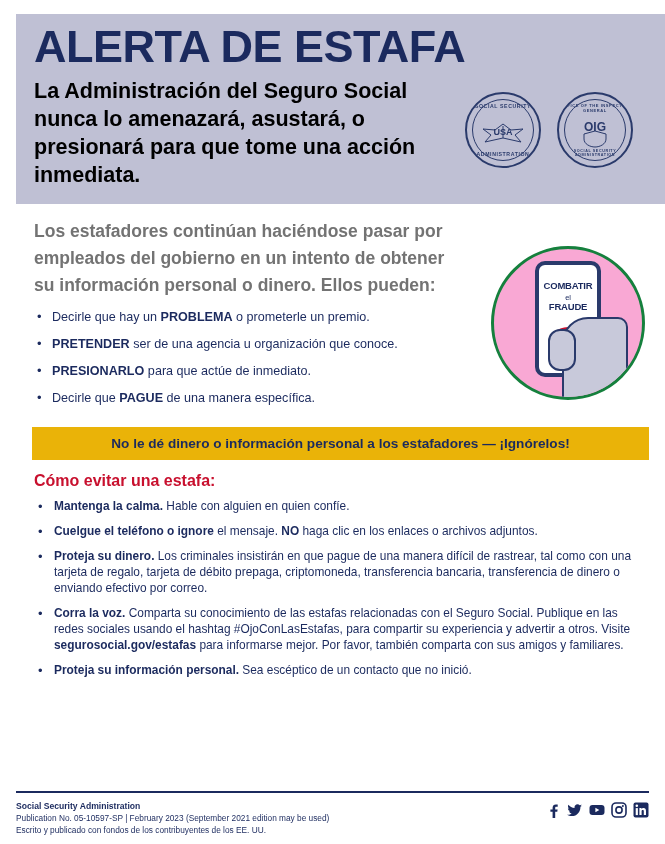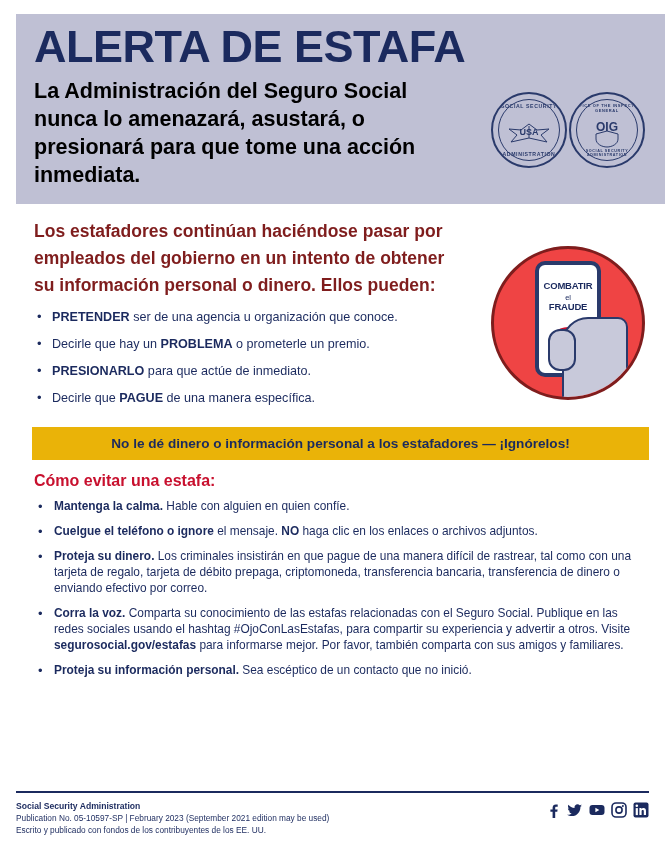--- a/index.html
+++ b/index.html
@@ -41,24 +41,24 @@
   .header-sub {
     font-size: 21.5px;
     line-height: 1.30;
     font-weight: bold;
     color: #000000;
     max-width: 400px;
     margin: 0;
   }
   .seals {
     position: absolute;
-    right: 20px;
+    right: 32px;
     top: 78px;
     display: flex;
-    gap: 2px;
+    gap: 16px;
   }
   .seal {
     width: 76px;
     height: 76px;
     border-radius: 50%;
     background: #bfc0d4;
     border: 2px solid #2a3a6b;
     position: relative;
     box-sizing: border-box;
     display: flex;
@@ -100,21 +100,21 @@
     width: 52px;
     height: 26px;
   }
 
   
   .scam-block {
     position: relative;
     padding: 14px 18px 4px 18px;
   }
   .scam-head {
-    color: #7f1d1d;
+    color: #737373;
     font-size: 17.5px;
     font-weight: bold;
     line-height: 1.55;
     max-width: 420px;
     margin: 0 0 10px 0;
   }
   ul.bullets {
     list-style: none;
     margin: 0;
     padding: 0;
@@ -139,22 +139,22 @@
   .b { font-weight: bold; }
 
   
   .fraud-circle {
     position: absolute;
     right: 20px;
     top: 42px;
     width: 148px;
     height: 148px;
     border-radius: 50%;
-    background: #ef4444;
-    border: 3px solid #7f1d1d;
+    background: #f9a8d4;
+    border: 3px solid #15803d;
     overflow: hidden;
   }
   .phone {
     position: absolute;
     left: 50%;
     top: 12px;
     transform: translateX(-50%);
     width: 66px;
     height: 116px;
     border: 4px solid #2a3a6b;
@@ -310,24 +310,24 @@
         <div class="seal-bottom" style="font-size:3.7px;">SOCIAL SECURITY ADMINISTRATION</div>
       </div>
     </div>
   </div>
 
   <div class="scam-block">
     <p class="scam-head">Los estafadores continúan haciéndose pasar por empleados del gobierno en un intento de obtener su información personal o dinero. Ellos pueden:</p>
 
     <ul class="bullets">
       <li>
+        <span>Decirle que hay un </span><span class="b">PROBLEMA</span><span> o prometerle un premio.</span>
+      </li>
+      <li>
         <span class="b">PRETENDER</span><span> ser de una agencia u organización que conoce.</span>
-      </li>
-      <li>
-        <span>Decirle que hay un </span><span class="b">PROBLEMA</span><span> o prometerle un premio.</span>
       </li>
       <li>
         <span class="b">PRESIONARLO</span><span> para que actúe de inmediato.</span>
       </li>
       <li>
         <span>Decirle que </span><span class="b">PAGUE</span><span> de una manera específica.</span>
       </li>
     </ul>
 
     <div class="fraud-circle">

